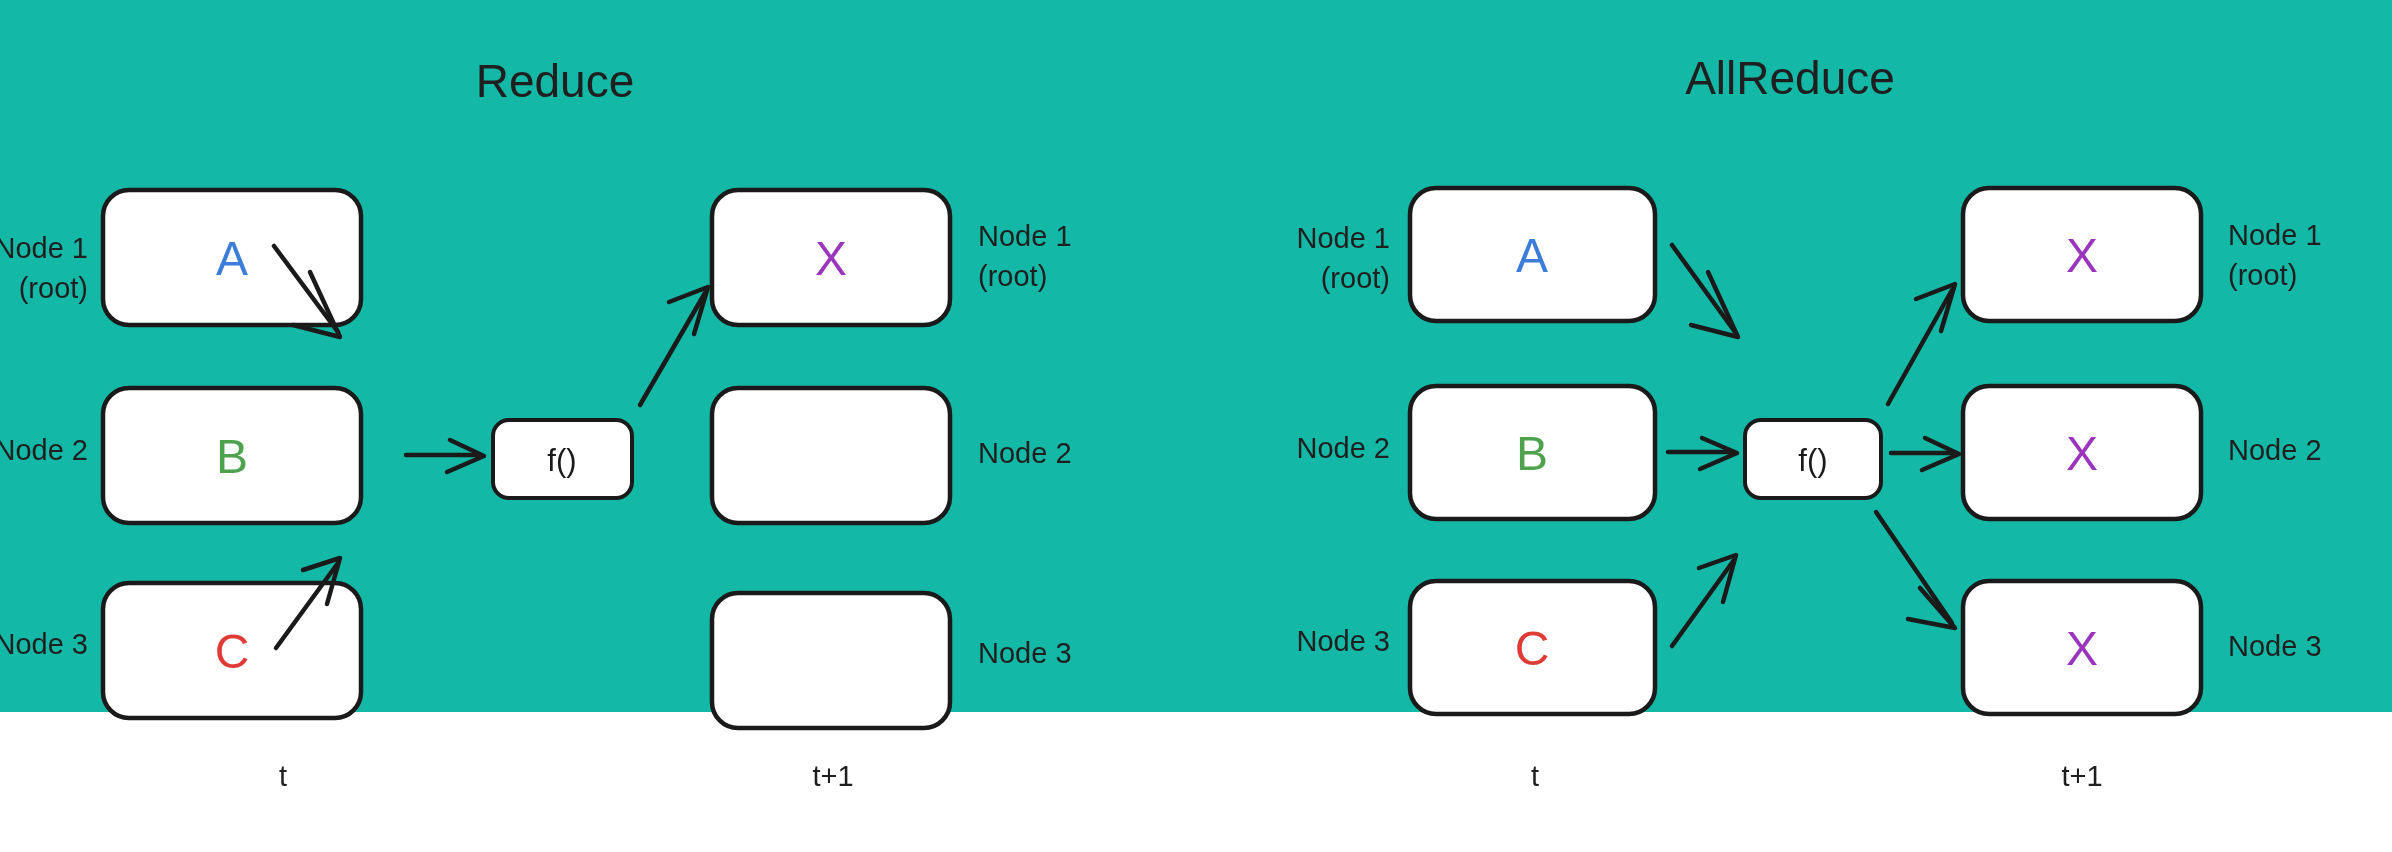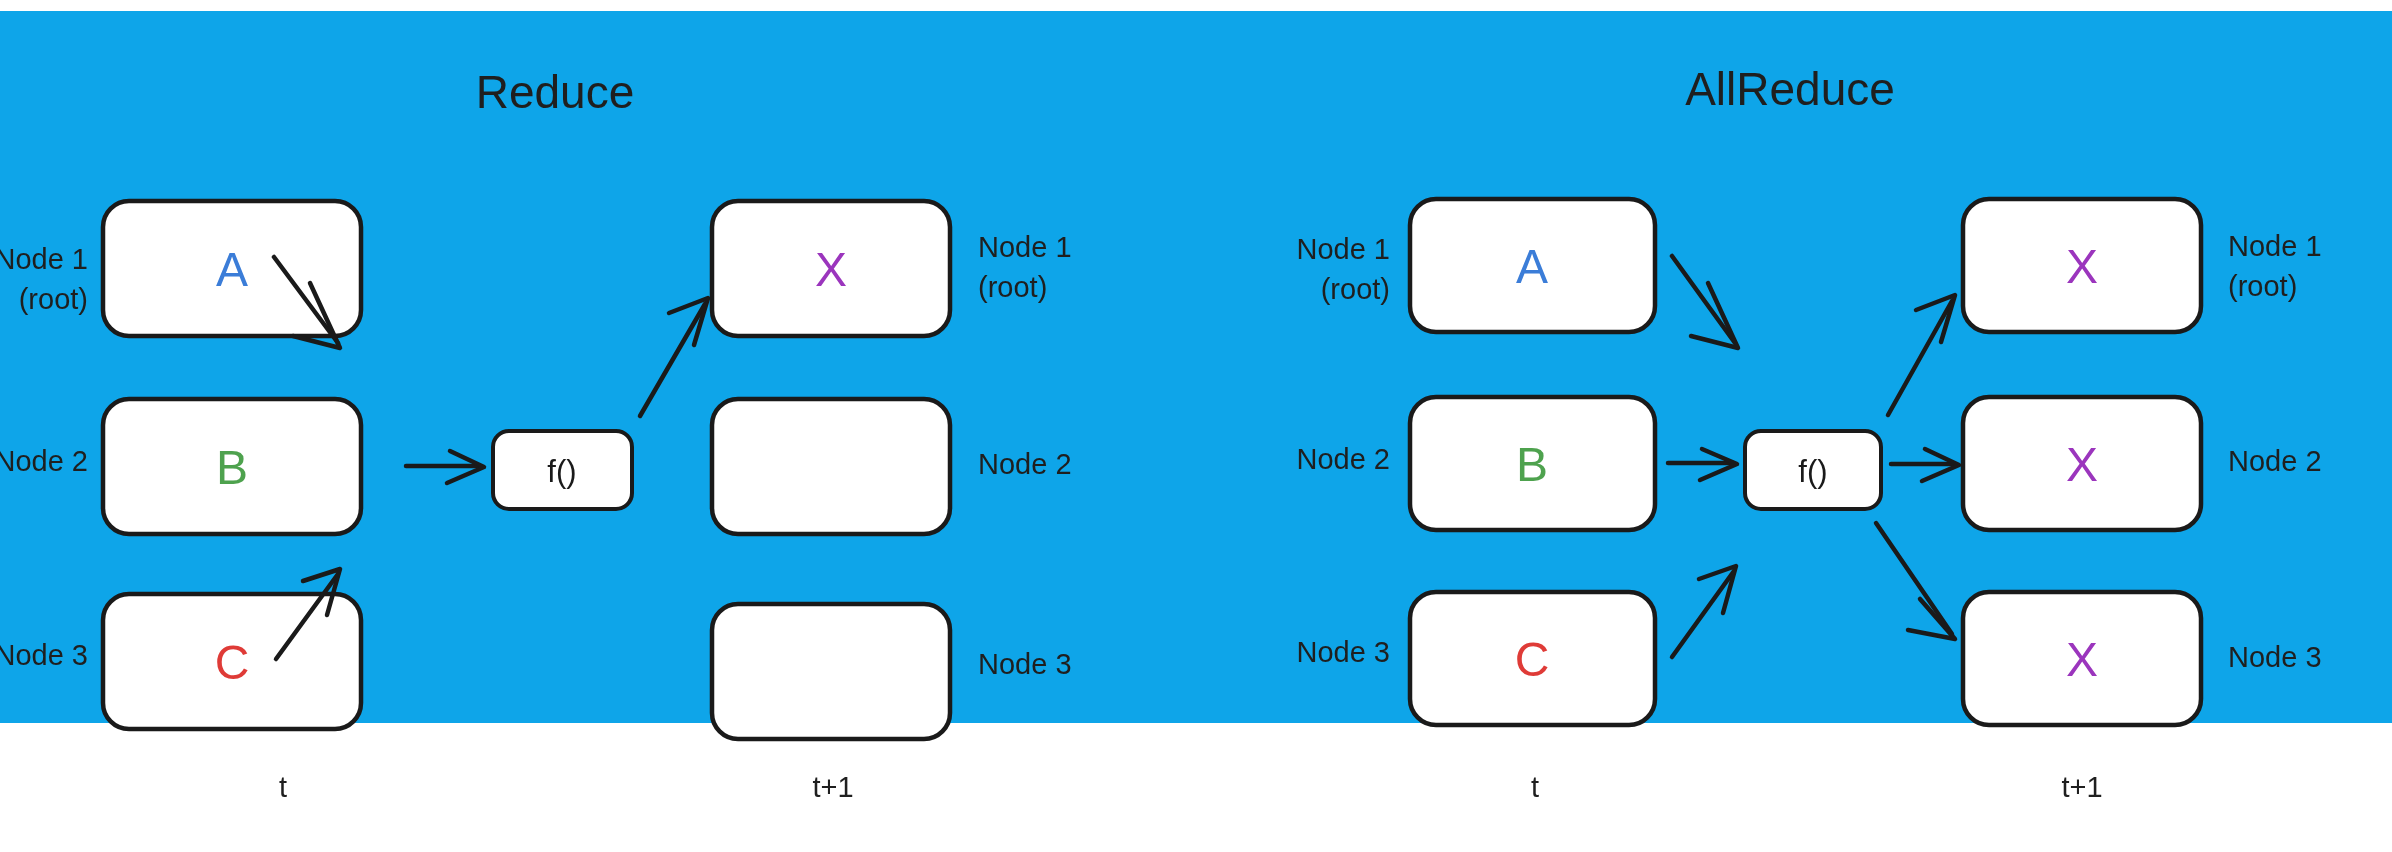--- a/index.html
+++ b/index.html
@@ -10,22 +10,21 @@
   body {
     width: 2392px;
     height: 852px;
     font-family: "Liberation Sans", sans-serif;
     overflow: hidden;
   }
   #stage {
     position: relative;
     width: 2392px;
     height: 712px;
-    background: #0ea5e9;
-    margin-top: 11px;
+    background: #14b8a6;
   }
   svg.diagram {
     position: absolute;
     top: 0;
     left: 0;
     width: 2392px;
     height: 852px;
     display: block;
   }
   .panel-title {

